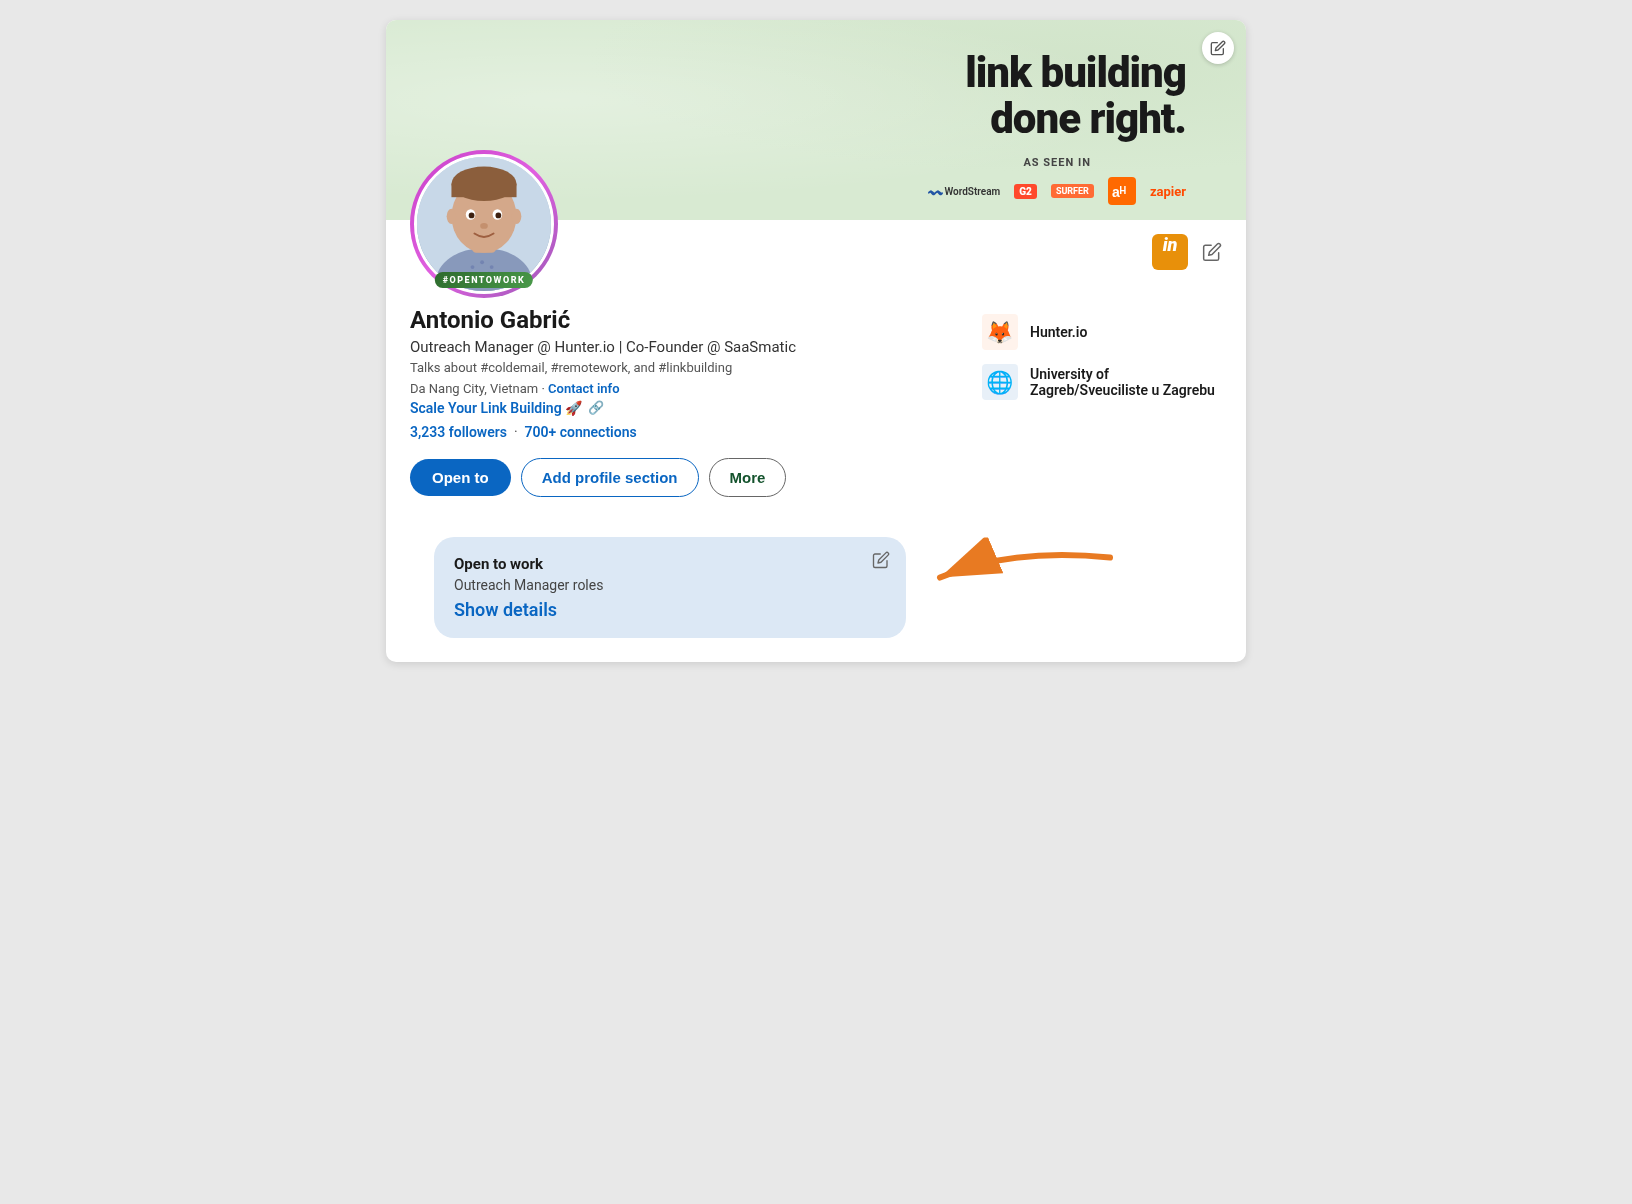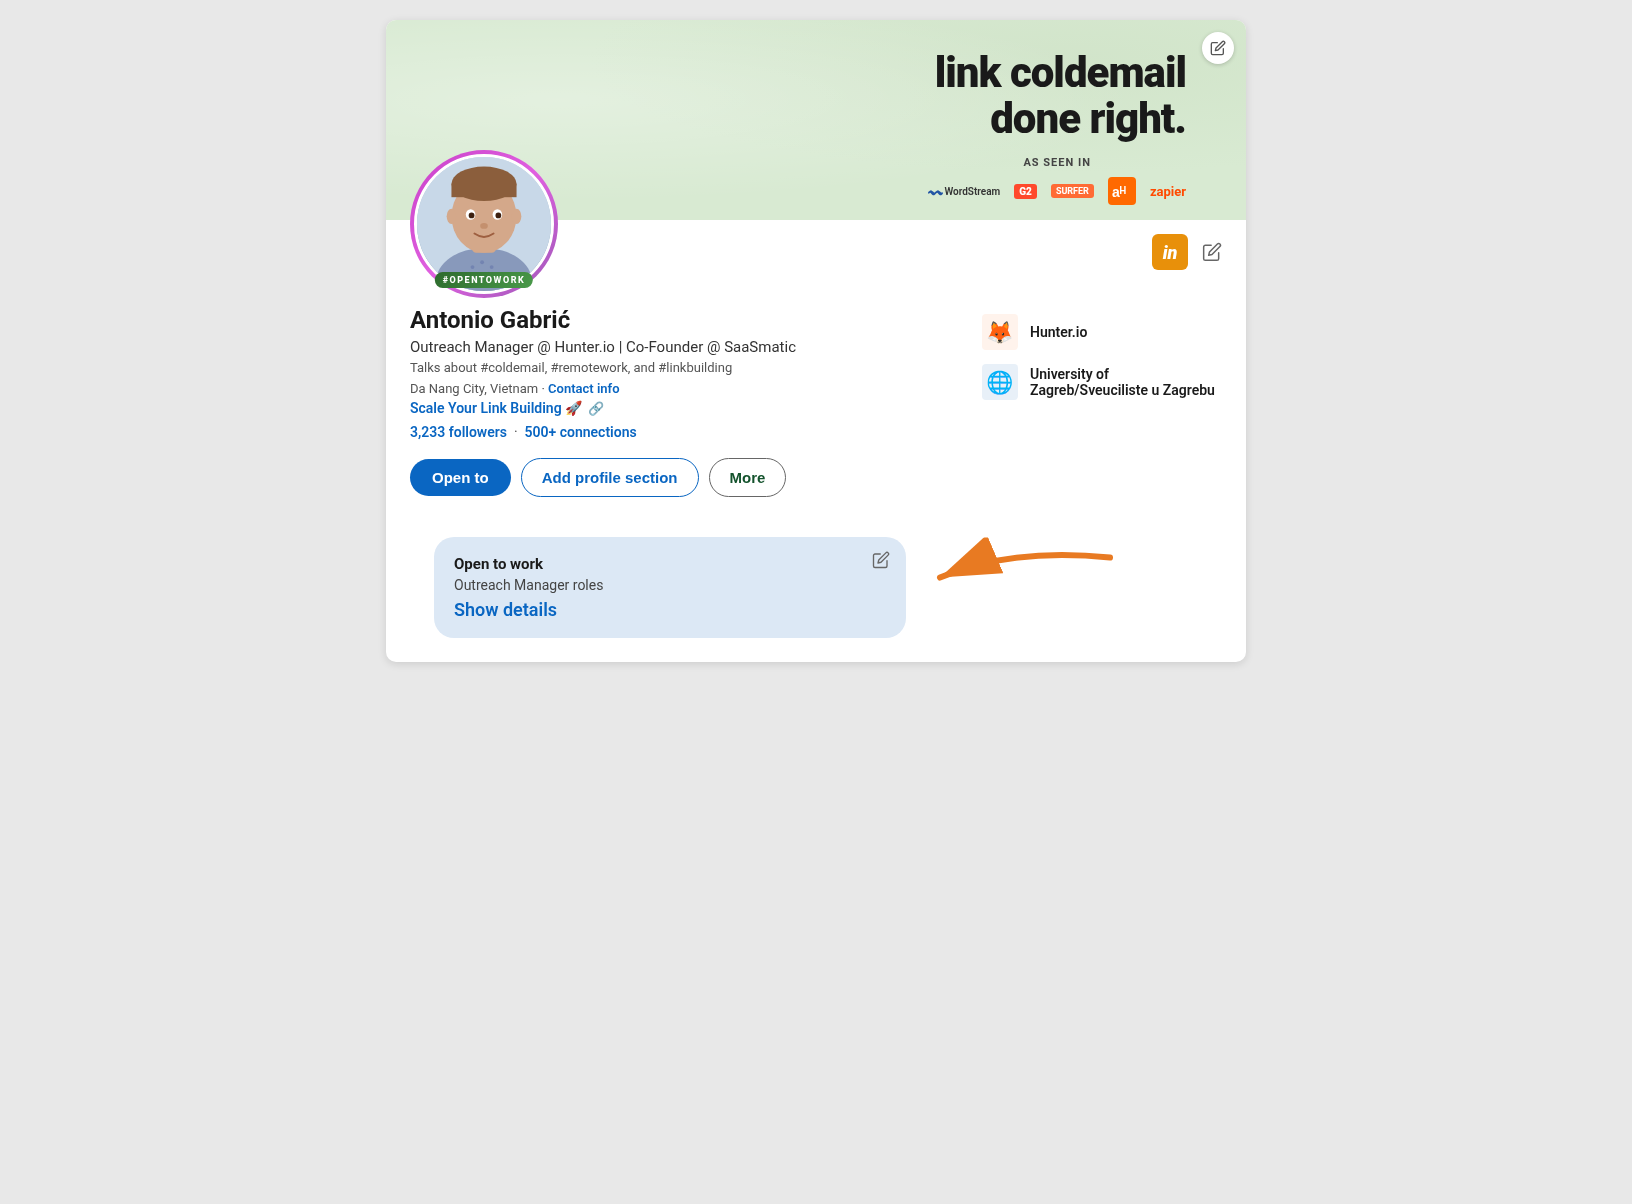--- a/index.html
+++ b/index.html
@@ -159,21 +159,21 @@
       display: flex;
       align-items: center;
       gap: 14px;
     }
     .linkedin-badge {
       width: 36px;
       height: 36px;
       background: #e8900a;
       border-radius: 6px;
       display: flex;
-      align-items: center;
+      align-items: flex-start;
       justify-content: center;
       color: #fff;
       font-weight: 900;
       font-size: 18px;
       font-style: italic;
     }
     .edit-icon-btn {
       background: none;
       border: none;
       cursor: pointer;
@@ -216,21 +216,20 @@
       color: #555;
       margin-bottom: 4px;
     }
     .profile-location a, .profile-link, .profile-followers a {
       color: #0a66c2;
       text-decoration: none;
       font-weight: 600;
     }
     .profile-link {
       display: flex;
-      align-items: center;
       gap: 6px;
       font-size: 14px;
       font-weight: 600;
       color: #0a66c2;
       text-decoration: none;
       margin-bottom: 8px;
     }
     .profile-followers {
       font-size: 14px;
       color: #555;
@@ -370,21 +369,21 @@
   </style>
 </head>
 <body>
 
 <div class="card">
 
   <div class="banner">
     <div class="banner-texture"></div>
     <div class="banner-text">
       <div class="banner-headline">
-        <div>link coldemail</div>
+        <div>link building</div>
         <div>done right.</div>
       </div>
       <div class="banner-as-seen">AS SEEN IN</div>
       <div class="banner-logos">
         <span class="wordstream-text">
           <span class="wordstream-wave">〰</span>
           WordStream
         </span>
         <span class="logo-g2">G2</span>
         <span class="logo-surfer">SURFER</span>
@@ -471,21 +470,21 @@
           <span>Da Nang City, Vietnam</span> ·
           <a href="#">Contact info</a>
         </div>
         <a href="#" class="profile-link">
           <span>Scale Your Link Building 🚀</span>
           <span style="font-size:13px;">🔗</span>
         </a>
         <div class="profile-followers">
           <a href="#">3,233 followers</a>
           &nbsp;·&nbsp;
-          <a href="#">500+ connections</a>
+          <a href="#">700+ connections</a>
         </div>
 
         <div class="btn-row">
           <button class="btn-open-to">Open to</button>
           <button class="btn-add-section">Add profile section</button>
           <button class="btn-more">More</button>
         </div>
       </div>
 
       <div class="profile-right">

